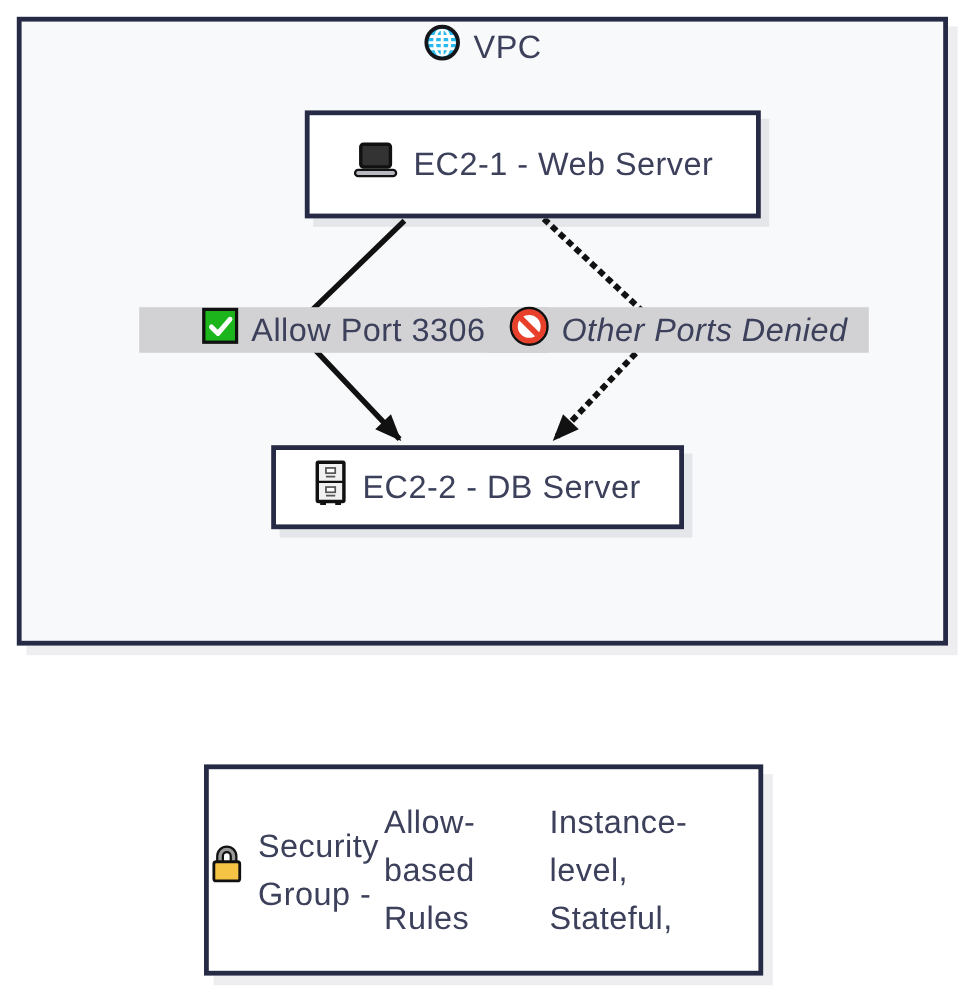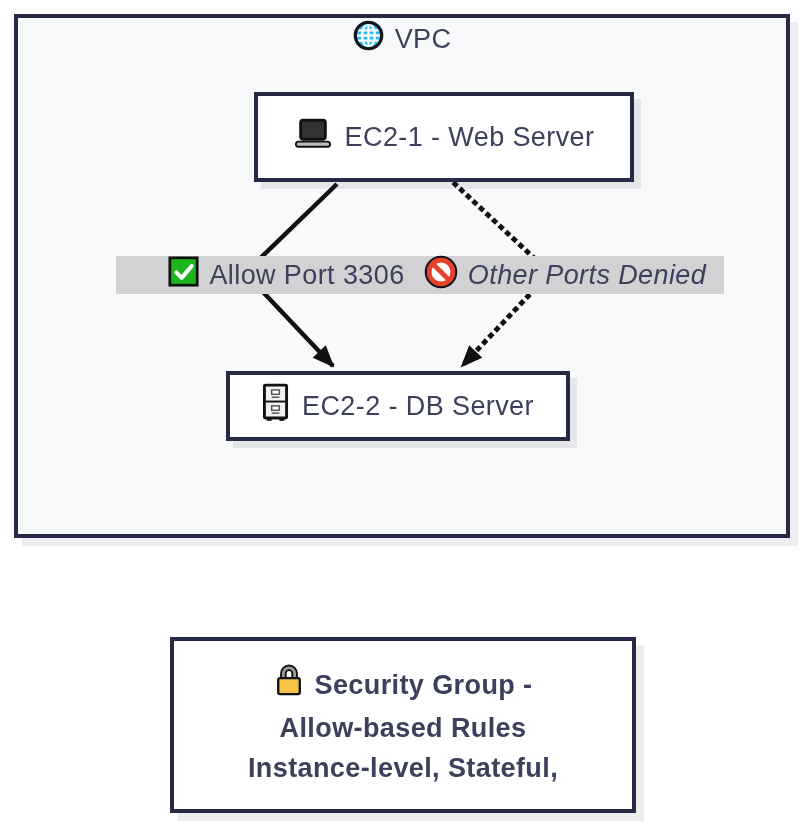--- a/index.html
+++ b/index.html
@@ -32,22 +32,22 @@
     position:absolute;box-sizing:border-box;height:38px;background:#d2d2d4;
     display:flex;align-items:center;justify-content:center;gap:10px;
     font-size:27px;z-index:2;padding:0 4px;
   }
   .allow-label{left:96px;top:256px;width:341px;margin-left:20px;}
   .deny-label{left:406px;top:256px;width:318px;font-style:italic;}
   .sg-box{
     position:absolute;left:170px;top:637px;width:466px;height:176px;
     box-sizing:border-box;background:#ffffff;border:4px solid #262a44;
     box-shadow:8px 8px 0 rgba(38,42,68,0.08);
-    display:flex;flex-direction:column;align-items:center;justify-content:center;
-    font-size:27px;line-height:40px;font-weight:bold;
+    display:flex;flex-direction:row;align-items:center;justify-content:center;
+    font-size:27px;line-height:40px;
   }
   .sg-line1{display:flex;align-items:center;gap:11px;}
   .icon{display:inline-block;flex:0 0 auto;}
 </style>
 </head>
 <body>
 
 <div class="canvas">
 
   <div class="vpc-box"></div>

